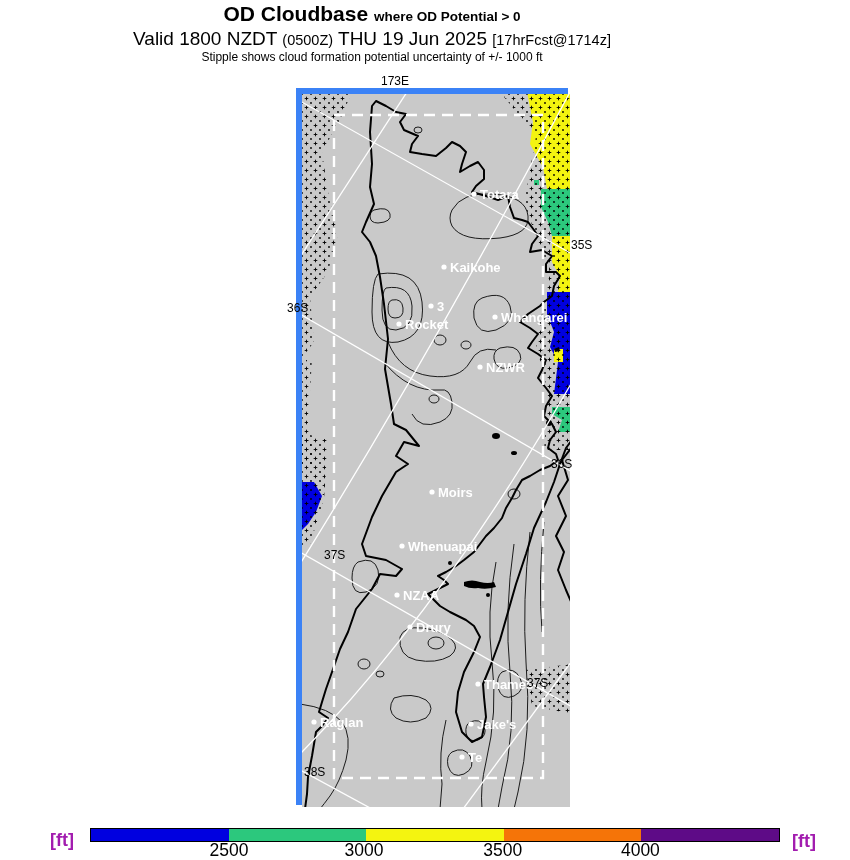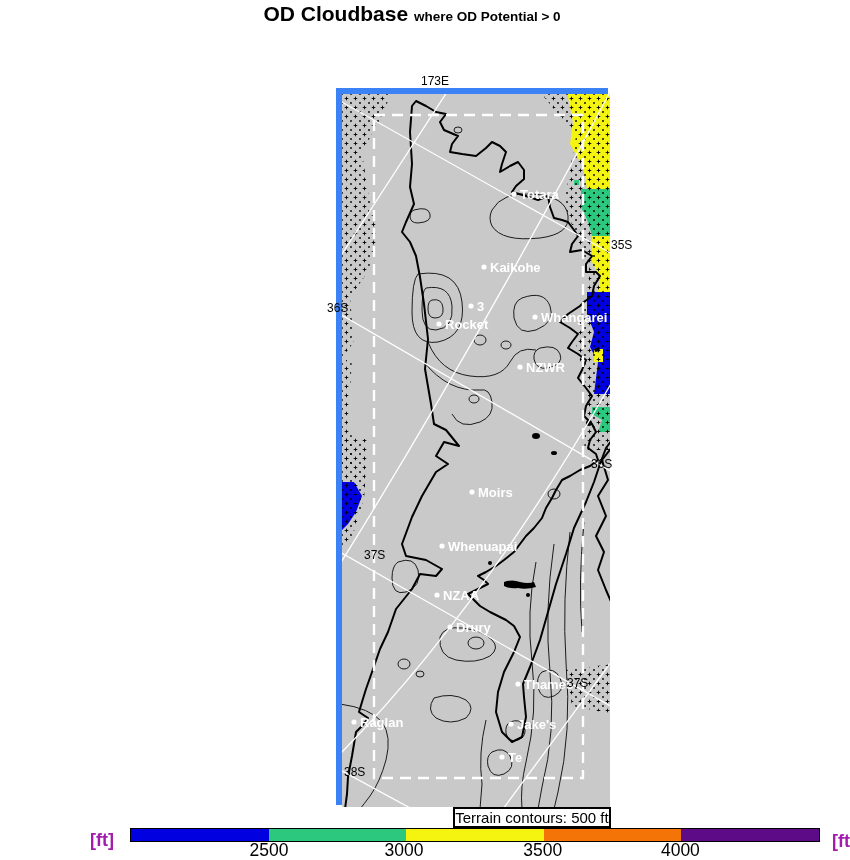--- a/index.html
+++ b/index.html
@@ -1,17 +1,17 @@
 <!DOCTYPE html>
 <html style="--map-bg: #c9c9c9; --blue: #0000e0; --green: #2cc87d; --yellow: #f4f410; --orange: #f57408; --purple: #5e0b87;"><head>
 <meta charset="utf-8">
 <style>
   html,body{margin:0;padding:0;background:#ffffff;width:850px;height:860px;overflow:hidden;
     font-family:"Liberation Sans", sans-serif;}
-  #stage{position:relative;width:744px;height:860px;background:#fff;margin-left:40px;}
+  #stage{position:relative;width:744px;height:860px;background:#fff;}
 
   
   #titles{position:absolute;top:2px;left:0;right:0;text-align:center;color:#000;}
   .t1{font-size:21px;font-weight:bold;line-height:23px;}
   .t1 .small{font-size:13.5px;}
   .t2{font-size:19px;font-weight:normal;line-height:20px;margin-top:1px;}
   .t2 .small{font-size:14.5px;}
   .t3{font-size:12px;line-height:13px;margin-top:1px;}
 
   
@@ -40,20 +40,27 @@
 </head>
 <body>
 
 <div id="stage">
 
   <div id="titles">
     <div class="t1">
       <span>OD Cloudbase</span>
       <span class="small">where OD Potential &gt; 0</span>
     </div>
+    <div class="t2">
+      <span>Valid 1800 NZDT</span>
+      <span class="small">(0500Z)</span>
+      <span>THU 19 Jun 2025</span>
+      <span class="small">[17hrFcst@1714z]</span>
+    </div>
+    <div class="t3">Stipple shows cloud formation potential uncertainty of +/- 1000 ft</div>
   </div>
 
   <div id="mapwrap">
     <svg id="mapsvg" width="268" height="713" viewBox="2 2 268 713">
       <defs>
         <pattern id="stip" width="9" height="9" patternUnits="userSpaceOnUse">
           <circle cx="2" cy="2" r="0.9" fill="#000"></circle>
           <path d="M6.5,4.7 V8.3 M4.7,6.5 H8.3" stroke="#000" stroke-width="0.9"></path>
         </pattern>
       </defs>
@@ -191,21 +198,20 @@
   <div id="gridlabels">
       <div class="gridlab" style="left: 381px; top: 74px;">173E</div>
       <div class="gridlab" style="left: 571px; top: 238px;">35S</div>
       <div class="gridlab" style="left: 287px; top: 301px;">36S</div>
       <div class="gridlab" style="left: 551px; top: 457px;">36S</div>
       <div class="gridlab" style="left: 324px; top: 548px;">37S</div>
       <div class="gridlab" style="left: 527px; top: 676px;">37S</div>
       <div class="gridlab" style="left: 304px; top: 765px;">38S</div>
     </div>
 
-  <div id="terrain-note">Terrain contours: 500 ft</div>
 
   <div id="colorbar">
       <div class="seg" style="background: rgb(0, 0, 224);"></div>
       <div class="seg" style="background: rgb(44, 200, 125);"></div>
       <div class="seg" style="background: rgb(244, 244, 16);"></div>
       <div class="seg" style="background: rgb(245, 116, 8);"></div>
       <div class="seg" style="background: rgb(94, 11, 135);"></div>
     </div>
   <div id="cbticks">
       <div class="cbtick" style="left: 229px;">2500</div>

